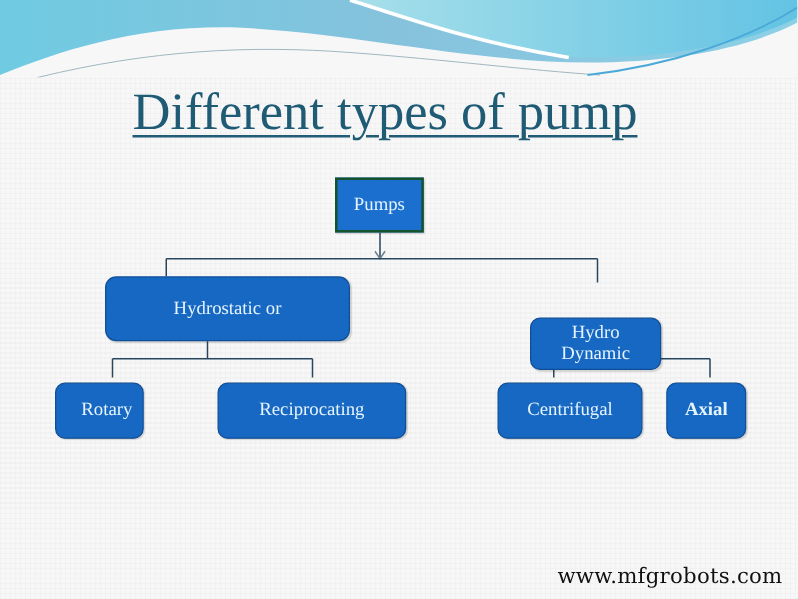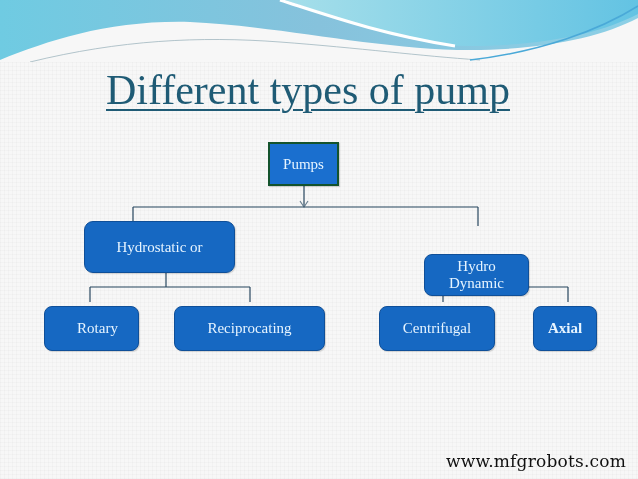--- a/index.html
+++ b/index.html
@@ -85,42 +85,42 @@
     <line x1="443" y1="287" x2="568" y2="287"></line>
     <line x1="443" y1="287" x2="443" y2="302"></line>
     <line x1="568" y1="287" x2="568" y2="302"></line>
   </g>
 </svg>
 
 <div class="box root" style="left:268px; top:142px; width:71px; height:44px;">
   <span>Pumps</span>
 </div>
 
-<div class="box" style="left:84px; top:221px; width:151px; height:52px; border-radius:9px;text-align:right;">
+<div class="box" style="left:84px; top:221px; width:196px; height:52px; border-radius:9px;text-align:right;">
   <div>
     <div>Hydrostatic or</div>
   </div>
 </div>
 
 <div class="box" style="left:424px; top:226px; width:105px; height:42px;margin-top:28px;">
   <div>
     <div>Hydro</div>
     <div>Dynamic</div>
   </div>
 </div>
 
-<div class="box" style="left:44px; top:306px; width:95px; height:45px;padding-left:12px;">
+<div class="box" style="left:44px; top:306px; width:71px; height:45px;padding-left:12px;">
   <span>Rotary</span>
 </div>
 
 <div class="box" style="left:174px; top:306px; width:151px; height:45px;">
   <span>Reciprocating</span>
 </div>
 
-<div class="box" style="left:379px; top:306px; width:116px; height:45px;">
+<div class="box" style="left:398px; top:306px; width:116px; height:45px;">
   <span>Centrifugal</span>
 </div>
 
 <div class="box" style="left:533px; top:306px; width:64px; height:45px;font-weight:bold;">
   <span>Axial</span>
 </div>
 
 <div class="watermark">www.mfgrobots.com</div>
 
 </body></html>

